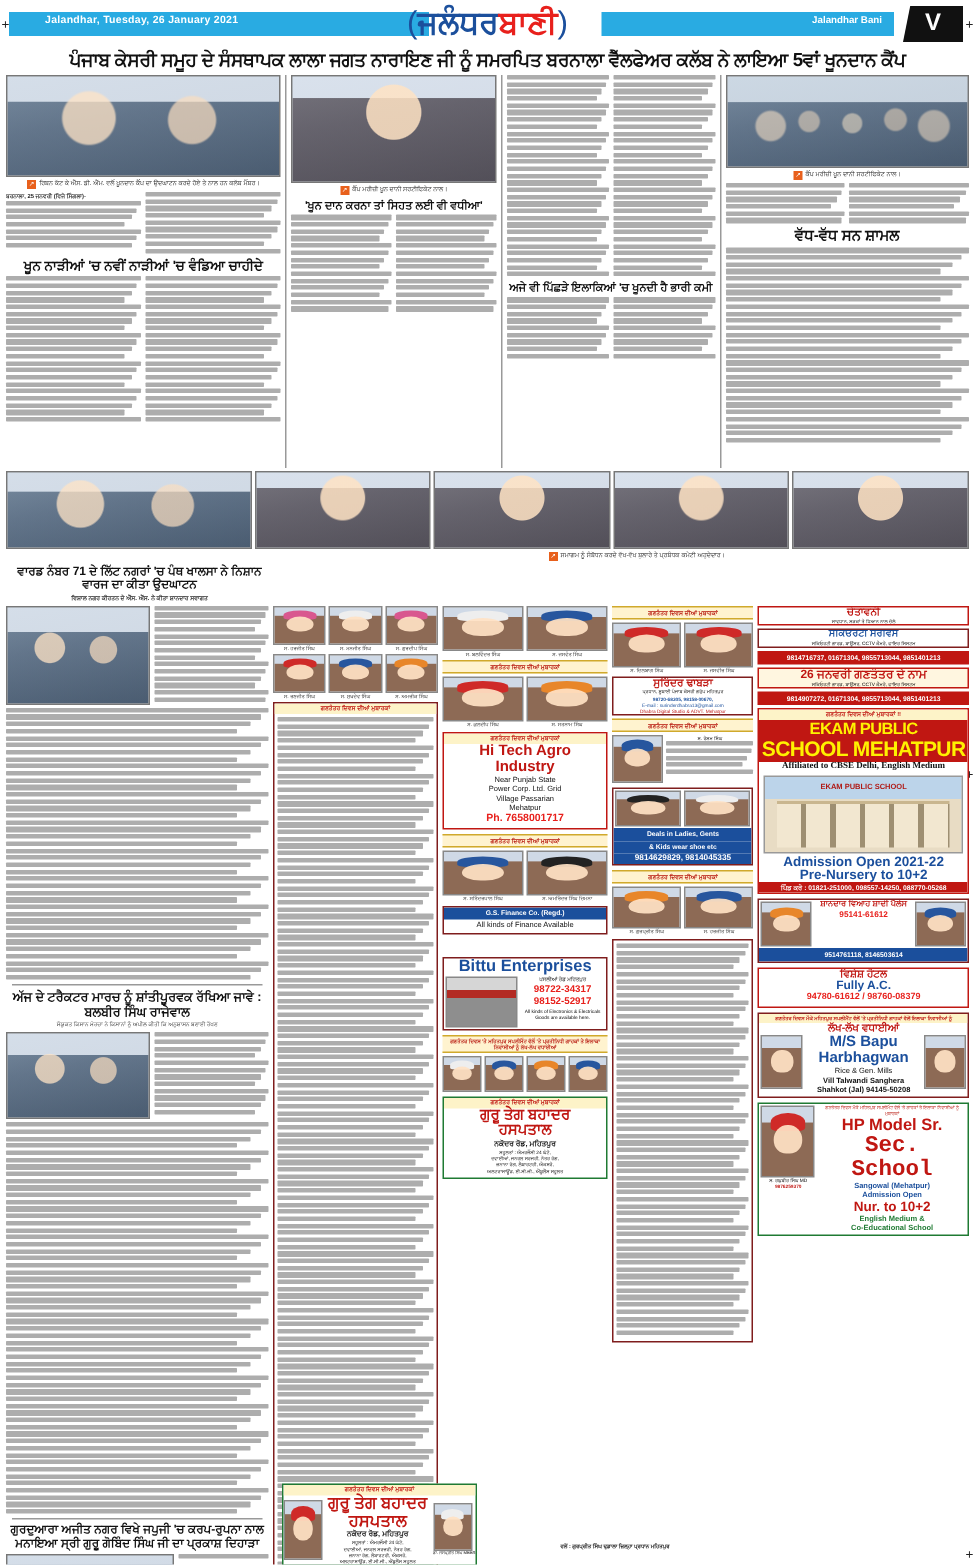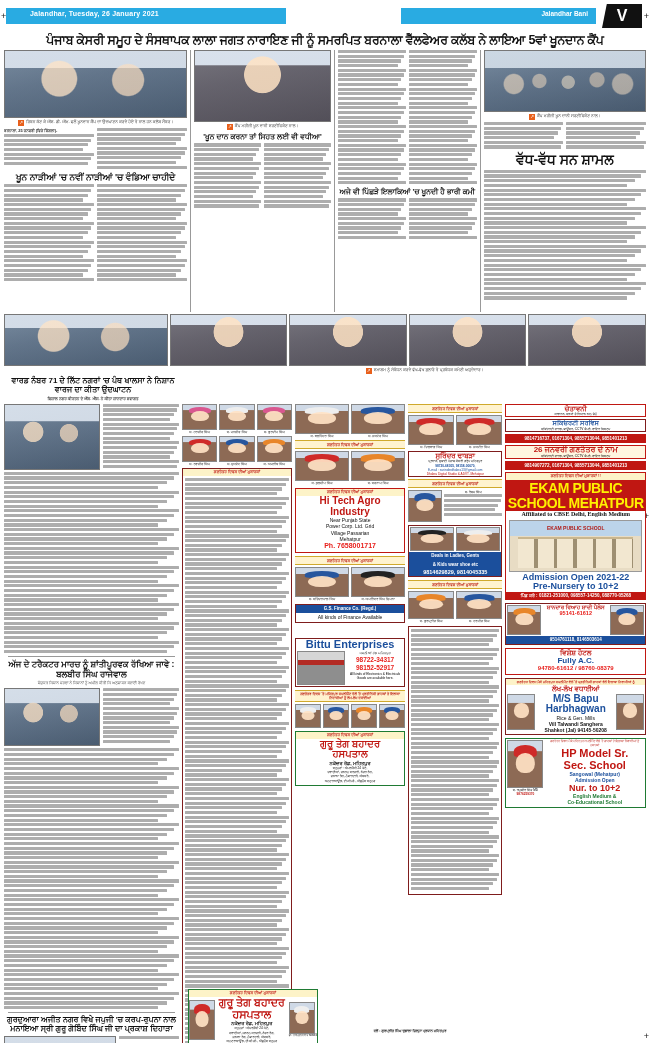--- a/index.html
+++ b/index.html
@@ -208,20 +208,23 @@
   <div class="crop-mark" style="left:1px;top:8px;">+</div>
   <div class="crop-mark" style="right:1px;top:8px;">+</div>
   <div class="crop-mark" style="right:1px;top:508px;">+</div>
   <div class="crop-mark" style="right:1px;bottom:6px;">+</div>
 
   <div class="masthead">
     <div class="mast-bar-l"></div>
     <div class="mast-bar-r"></div>
     <div class="mast-date">Jalandhar, Tuesday, 26 January 2021</div>
     <div class="mast-right-label">Jalandhar Bani</div>
+    <div class="mast-logo">
+      <span class="paren">(</span><span class="blue">ਜਲੰਧਰ</span><span class="red">ਬਾਣੀ</span><span class="paren">)</span>
+    </div>
     <div class="mast-v">V</div>
   </div>
 
   <div class="main-headline">ਪੰਜਾਬ ਕੇਸਰੀ ਸਮੂਹ ਦੇ ਸੰਸਥਾਪਕ ਲਾਲਾ ਜਗਤ ਨਾਰਾਇਣ ਜੀ ਨੂੰ ਸਮਰਪਿਤ ਬਰਨਾਲਾ ਵੈੱਲਫੇਅਰ ਕਲੱਬ ਨੇ ਲਾਇਆ 5ਵਾਂ ਖੂਨਦਾਨ ਕੈਂਪ</div>
 
   <div class="cols" style="height:262px;">
 
     <div style="width:185px;">
       <div class="photo people2" style="height:68px;"></div>
       <div class="cap">
@@ -481,21 +484,21 @@
           <div class="greek dense">
             <span></span>
               <span></span>
               <span></span>
               <span></span>
               <span></span>
               <span></span>
           </div>
         </div>
       </div>
-      <div class="sub-head" style="font-size:14px; margin-top:2px;">ਵੱਧ-ਵੱਧ ਸਨ ਸ਼ਾਮਲ</div>
+      <div class="sub-head" style="font-size:10px; margin-top:2px;">ਵੱਧ-ਵੱਧ ਸਨ ਸ਼ਾਮਲ</div>
       <div class="greek dense">
         <span></span>
           <span></span>
           <span></span>
           <span></span>
           <span></span>
           <span></span>
           <span></span>
           <span></span>
         <span></span>
@@ -1094,21 +1097,21 @@
       <div class="ad red" style="margin-top:2px; background:#fff6e0;">
         <div class="ad-title" style="font-size:8px; color:#c01712;">26 ਜਨਵਰੀ ਗਣਤੰਤਰ ਦੇ ਨਾਮ</div>
         <div class="tiny ctr">ਸਕਿਓਰਟੀ ਗਾਰਡ, ਬਾਊਂਸਰ, CCTV ਕੈਮਰੇ, ਫਾਇਰ ਸਿਸਟਮ</div>
       </div>
 
       <div class="blue-strip" style="margin-top:2px; background:#c01712;">9814907272, 01671304, 9855713044, 9851401213</div>
 
       <div class="ad red" style="margin-top:2px;">
         <div class="ad-top-strip">ਗਣਤੰਤਰ ਦਿਵਸ ਦੀਆਂ ਮੁਬਾਰਕਾਂ !!</div>
         <div style="background:#c01712; padding:1px 0;">
-          <div class="ad-title" style="font-size:14px; color:#fff100; letter-spacing:-.4px;">EKAM PUBLIC</div>
+          <div class="ad-title" style="font-size:11px; color:#fff100; letter-spacing:-.4px;">EKAM PUBLIC</div>
           <div class="ad-title" style="font-size:14px; color:#fff100; letter-spacing:-.4px;">SCHOOL MEHATPUR</div>
         </div>
         <div class="ad-sub b" style="font-size:6px; font-family:'Liberation Serif', serif;">Affiliated to CBSE Delhi, English Medium</div>
         <div class="building" style="height:52px; margin:1px 3px; position:relative;">
           <div style="position:absolute; left:50%; top:4px; transform:translateX(-50%); font-size:5px; color:#b01a16; font-weight:bold; white-space:nowrap;">EKAM PUBLIC SCHOOL</div>
         </div>
         <div class="ad-title" style="font-size:9px; color:#1b4f9c;">Admission Open 2021-22</div>
         <div class="ad-title" style="font-size:9px; color:#1b4f9c;">Pre-Nursery to 10+2</div>
         <div style="background:#c01712; color:#fff; font-size:4.5px; font-weight:bold; text-align:center; padding:1px;">
           <span>ਪਿੰਡ ਕਰੋ :</span>
@@ -1153,21 +1156,21 @@
       <div class="ad green" style="margin-top:3px;">
         <div style="display:flex; gap:2px; padding:1px;">
           <div>
             <div class="mini-portrait turban-red" style="width:36px;height:48px;"></div>
             <div class="tiny ctr">ਸ. ਰਘੁਬੀਰ ਸਿੰਘ MD</div>
             <div class="tiny ctr b" style="color:#c01712;">9876259370</div>
           </div>
           <div style="flex:1;">
             <div class="tiny ctr" style="font-size:3px; color:#b8190f;">ਗਣਤੰਤਰ ਦਿਵਸ ਮੌਕੇ ਮਹਿਤਪੁਰ ਸਪਲੀਮੈਂਟ ਵੱਲੋਂ 'ਤੇ ਗਾਹਕਾਂ ਤੇ ਇਲਾਕਾ ਨਿਵਾਸੀਆਂ ਨੂੰ ਮੁਬਾਰਕਾਂ</div>
             <div class="ad-title" style="font-size:11px; color:#c01712;">HP Model Sr.</div>
-            <div class="ad-title" style="font-size:11px; color:#c01712;">Sec. School</div>
+            <div class="ad-title" style="font-size:15px; color:#c01712;font-family:Liberation Mono, monospace;">Sec. School</div>
             <div class="ad-sub b" style="color:#1b4f9c;">Sangowal (Mehatpur)</div>
             <div class="ad-sub b" style="color:#1b4f9c;">Admission Open</div>
             <div class="ad-title" style="font-size:9px; color:#c01712;">Nur. to 10+2</div>
             <div class="ad-sub b" style="color:#1f7a33;">English Medium &amp;</div>
             <div class="ad-sub b" style="color:#1f7a33;">Co-Educational School</div>
           </div>
         </div>
       </div>
     </div>
   </div>

